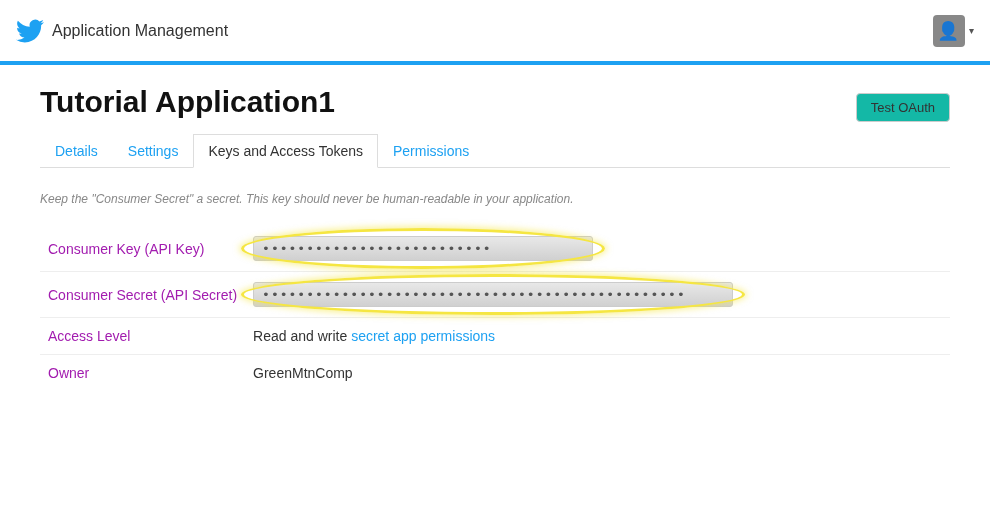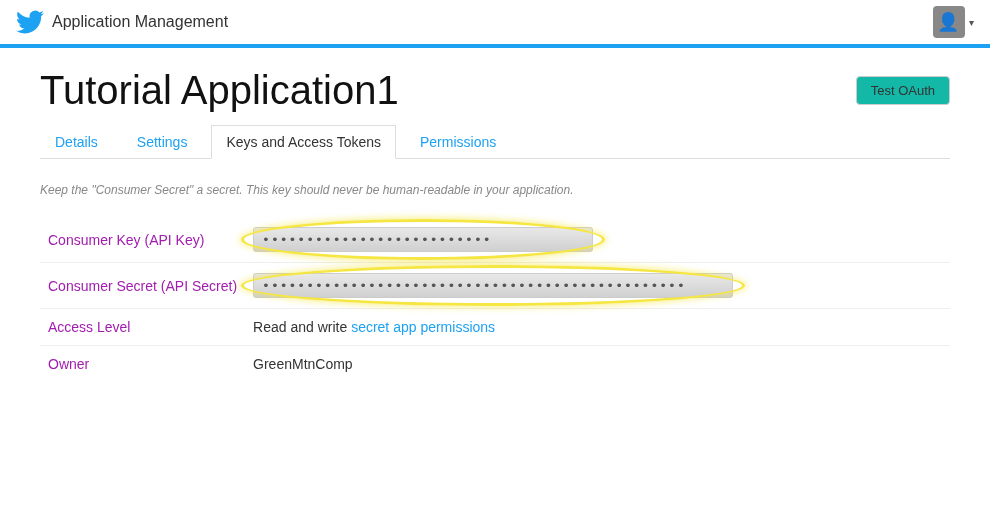--- a/index.html
+++ b/index.html
@@ -6,21 +6,21 @@
     body { font-family: Arial, Helvetica, sans-serif; font-size: 14px; color: #333; background: #fff; }
 
     
     #header {
       background: #fff;
       border-bottom: 4px solid #1da1f2;
       padding: 8px 16px;
       display: flex;
       align-items: center;
       justify-content: space-between;
-      height: 48px;
+      height: 65px;
     }
     #header-left {
       display: flex;
       align-items: center;
       gap: 8px;
     }
     .twitter-bird {
       width: 28px;
       height: 28px;
       fill: #1da1f2;
@@ -58,41 +58,41 @@
     }
 
     
     #app-title-row {
       display: flex;
       align-items: flex-start;
       justify-content: space-between;
       margin-bottom: 12px;
     }
     #app-title {
-      font-size: 40px;
-      font-weight: normal;
+      font-size: 30px;
+      font-weight: bold;
       color: #111;
     }
     #test-oauth-btn {
       padding: 6px 14px;
       border: 1px solid #ccc;
       background: #14b8a6;
       border-radius: 4px;
       cursor: pointer;
       font-size: 13px;
       color: #333;
       margin-top: 8px;
     }
 
     
     #tabs {
       display: flex;
       border-bottom: 1px solid #ddd;
       margin-bottom: 24px;
-      gap: 9px;
+      gap: 0;
     }
     .tab {
       padding: 8px 14px;
       cursor: pointer;
       font-size: 14px;
       color: #1da1f2;
       border: 1px solid transparent;
       border-bottom: none;
       margin-bottom: -1px;
       text-decoration: none;

